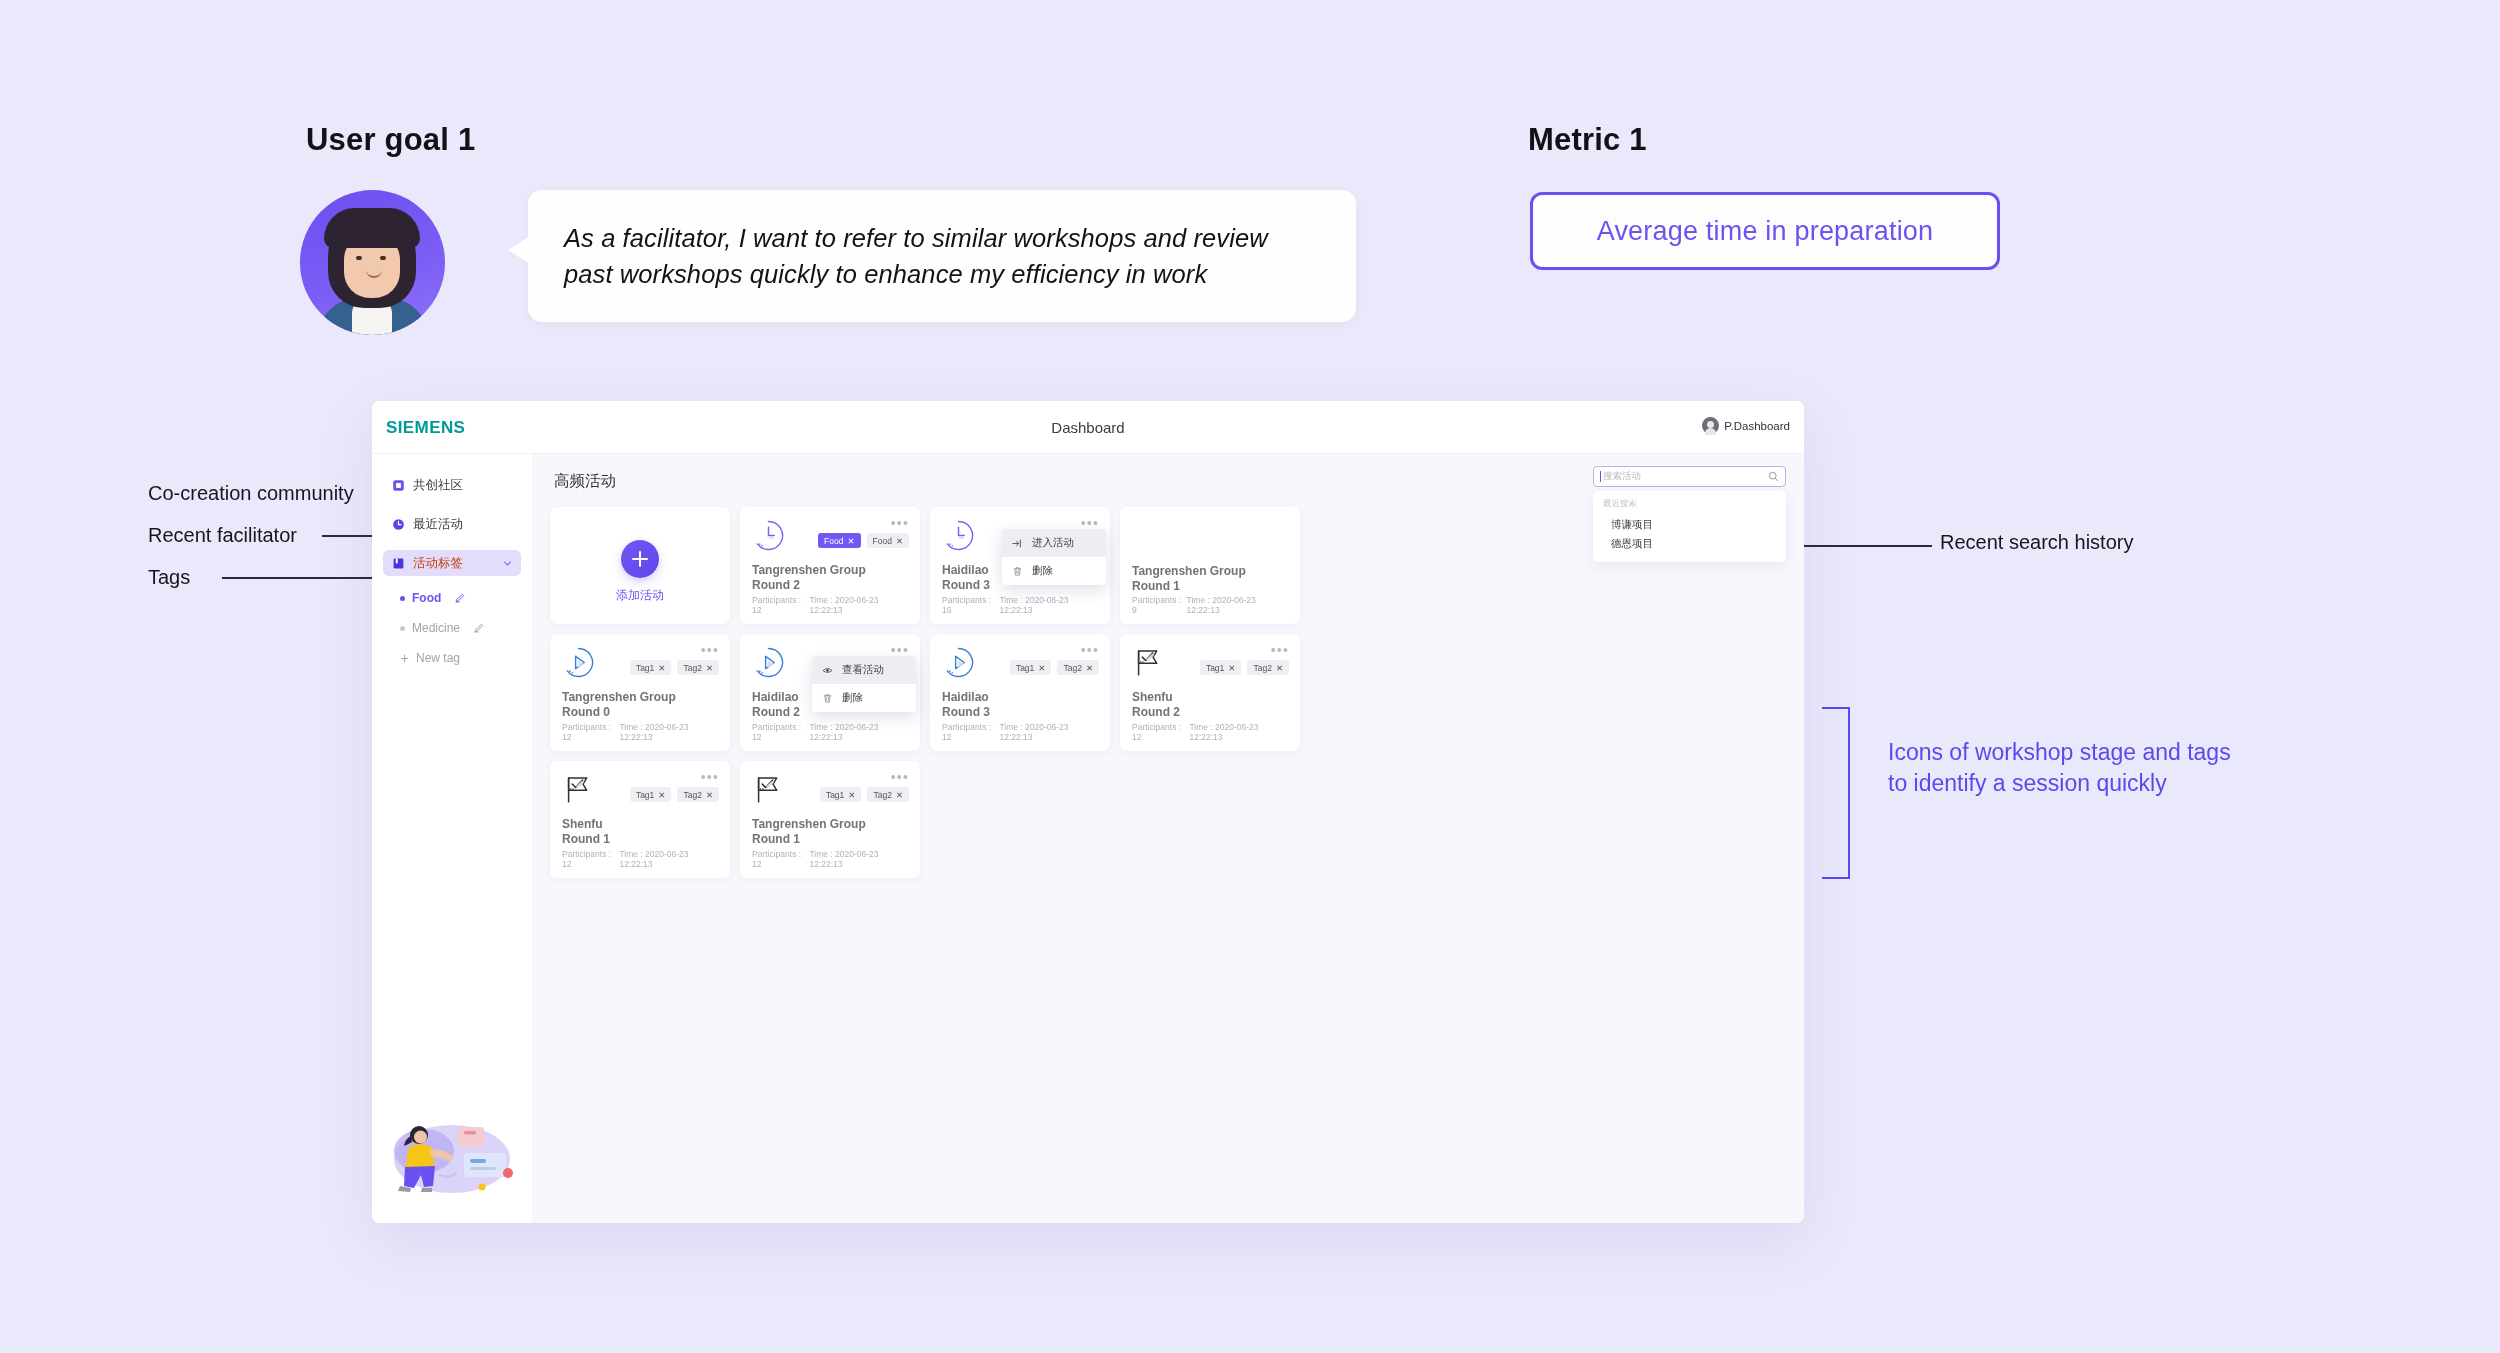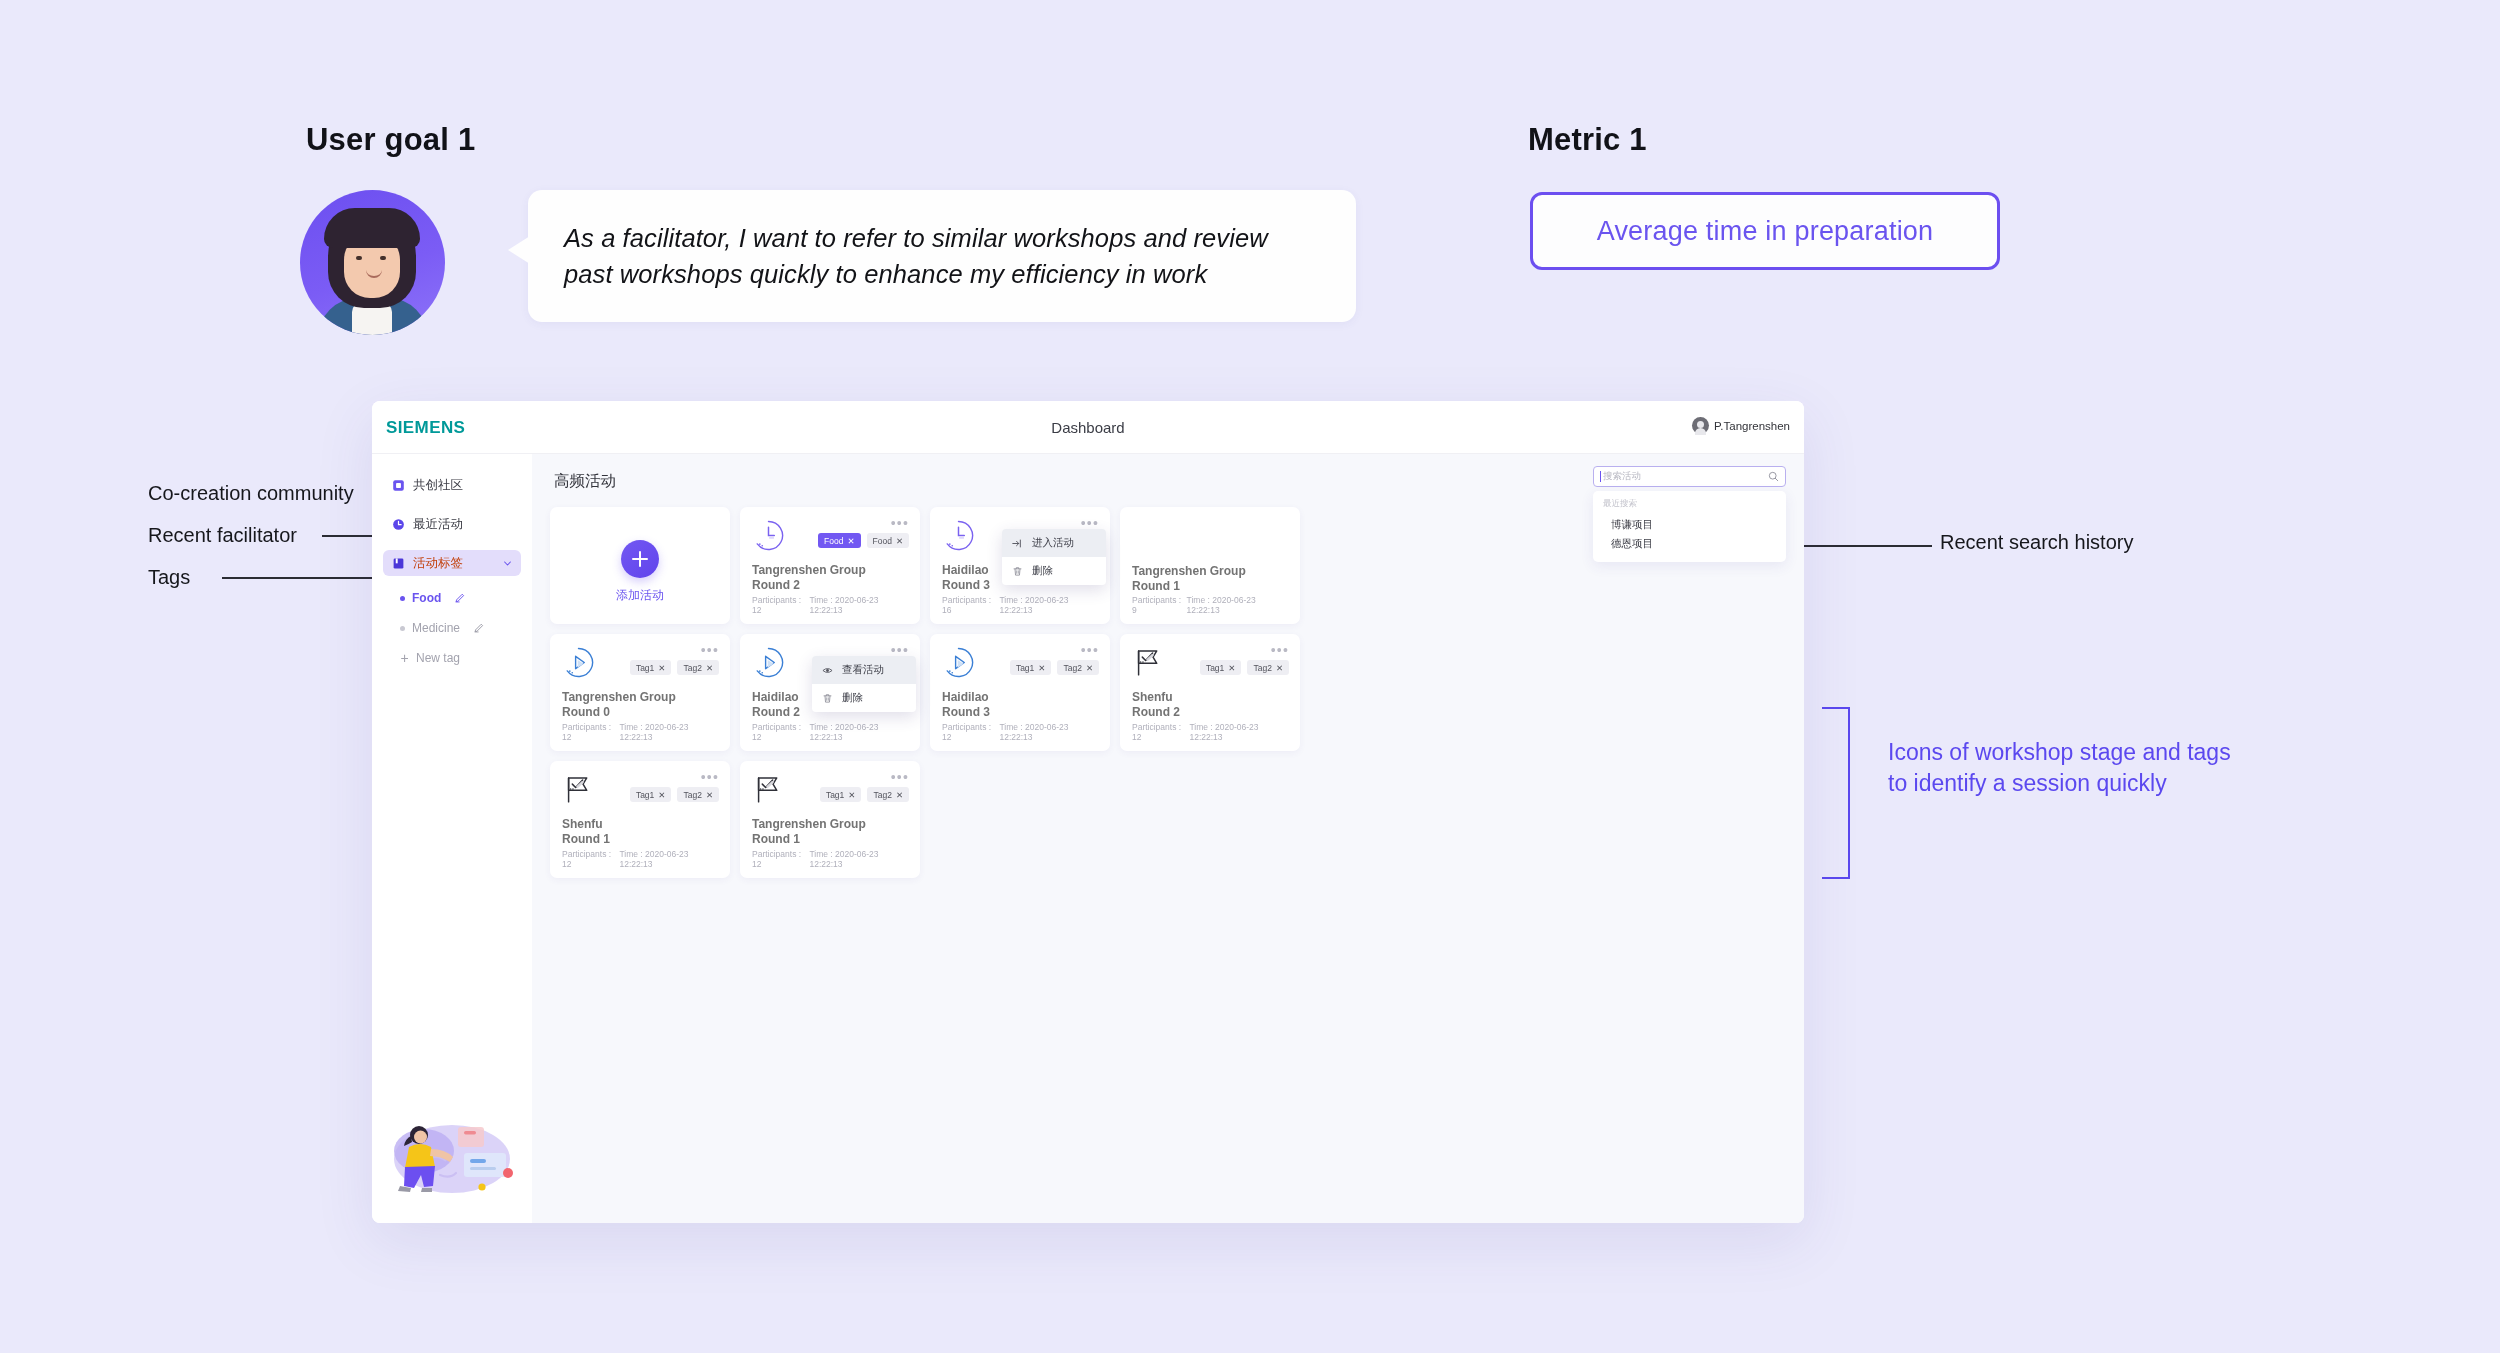--- a/index.html
+++ b/index.html
@@ -282,21 +282,21 @@
   <div class="bracket"></div>
   <div class="right-note">Icons of workshop stage and tags to identify a session quickly</div>
 
   <div class="app">
 
     <div class="app-header">
       <div class="siemens">SIEMENS</div>
       <div class="app-title">Dashboard</div>
       <div class="user-chip">
         <div class="user-av"></div>
-        <div class="user-name">P.Tangrenshen</div>
+        <div class="user-name">P.Dashboard</div>
       </div>
     </div>
 
     <div class="app-body">
 
       <div class="sidebar">
 
         <div class="nav-item">
           <svg class="nav-ico" viewBox="0 0 16 16">
             <rect x="1.5" y="1.5" width="13" height="13" rx="2.5" fill="#6a54ef"></rect>

